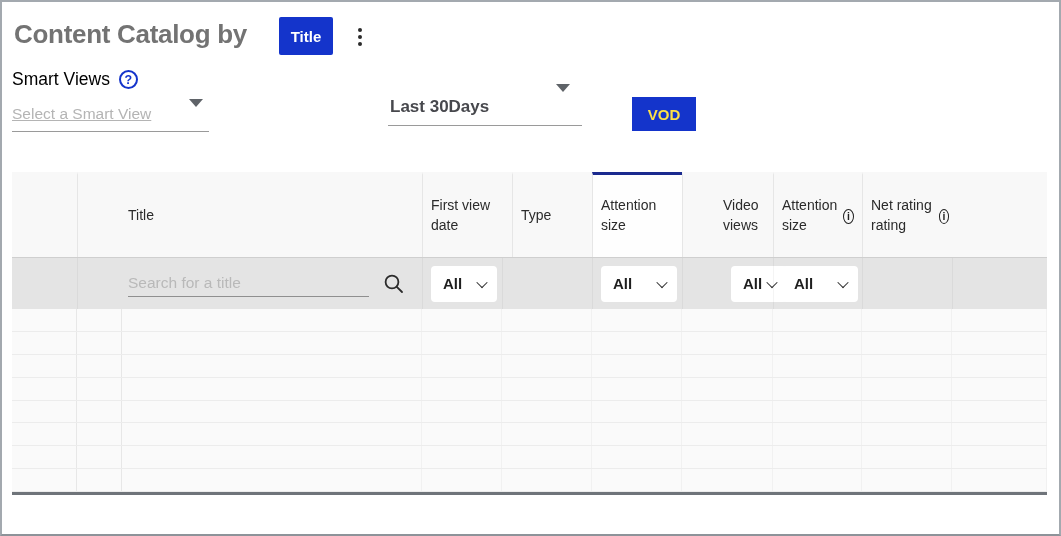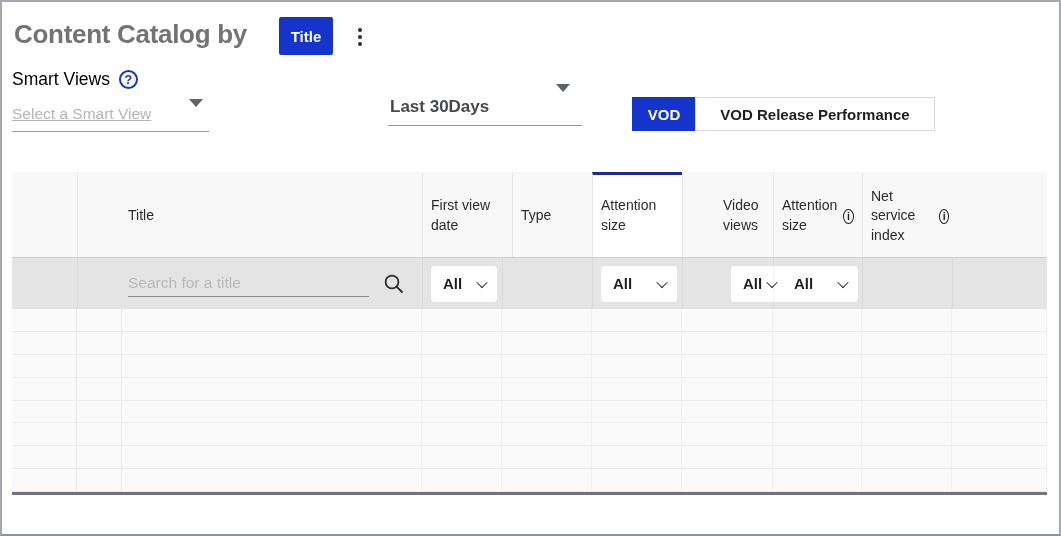--- a/index.html
+++ b/index.html
@@ -39,21 +39,21 @@
   .date-select .val { position:absolute; left:2px; top:13px; font-size:17px; font-weight:700; color:#47484d; }
   .date-select .tri { position:absolute; right:12px; top:0; }
 
   .tabs { position:absolute; left:630px; top:95px; height:34px; display:flex; }
   .tab { height:34px; display:flex; align-items:center; justify-content:center;
     background:#fff; border:1px solid #d8d8d8; margin-left:-1px;
     font-size:15px; font-weight:700; color:#1f1f1f; cursor:pointer; white-space:nowrap; }
   .tab.t0 { width:64px; margin-left:0; }
   .tab.t1 { width:112px; }
   .tab.t2 { width:240px; }
-  .tab.active { background:#1434cb; border-color:#1434cb; color:#ffffff; }
+  .tab.active { background:#1434cb; border-color:#1434cb; color:#fde047; }
 
   
   .table { position:absolute; left:10px; top:170px; width:1035px; }
 
   .thead { display:flex; height:85px; background:#f8f8f8; }
   .th { border-top:3px solid transparent; border-left:1px solid #e6e6e6;
     display:flex; align-items:center; padding:0 8px; font-size:14px; line-height:1.4; color:#2b2b2b; }
   .th.first { border-left:none; }
   .th.active-col { background:#fefefe; border-top-color:#1b2a8f; }
   .c0 { width:65px; } .c-title { width:345px; padding-left:50px; } .c-type { width:80px; }
@@ -126,21 +126,20 @@
     <span class="tri"></span>
   </div>
 
   <div class="date-select">
     <span class="tri"></span>
     <span class="val">Last 30Days</span>
   </div>
 
   <div class="tabs">
     <div class="tab t0 active">VOD</div>
-    <div class="tab t2">VOD Release Performance</div>
   </div>
 
   <div class="table">
 
     <div class="thead">
       <div class="th c0 first"></div>
       <div class="th c-title">
         <span>Title</span>
       </div>
       <div class="th c-fvd">
@@ -153,21 +152,21 @@
         <span>Attention size</span>
       </div>
       <div class="th c-vv">
         <span>Video views</span>
       </div>
       <div class="th c-att">
         <span>Attention size</span>
           <span class="info-icon"></span>
       </div>
       <div class="th c-nsr">
-        <span>Net service index</span>
+        <span>Net rating rating</span>
           <span class="info-icon"></span>
       </div>
     </div>
 
     <div class="tfilter">
       <div class="fc c0 first"></div>
       <div class="fc search-wrap" style="width:345px;">
         <input class="search-input" type="text" placeholder="Search for a title" style="">
         <span class="search-icon">
           <svg width="21" height="21" viewBox="0 0 21 21">

